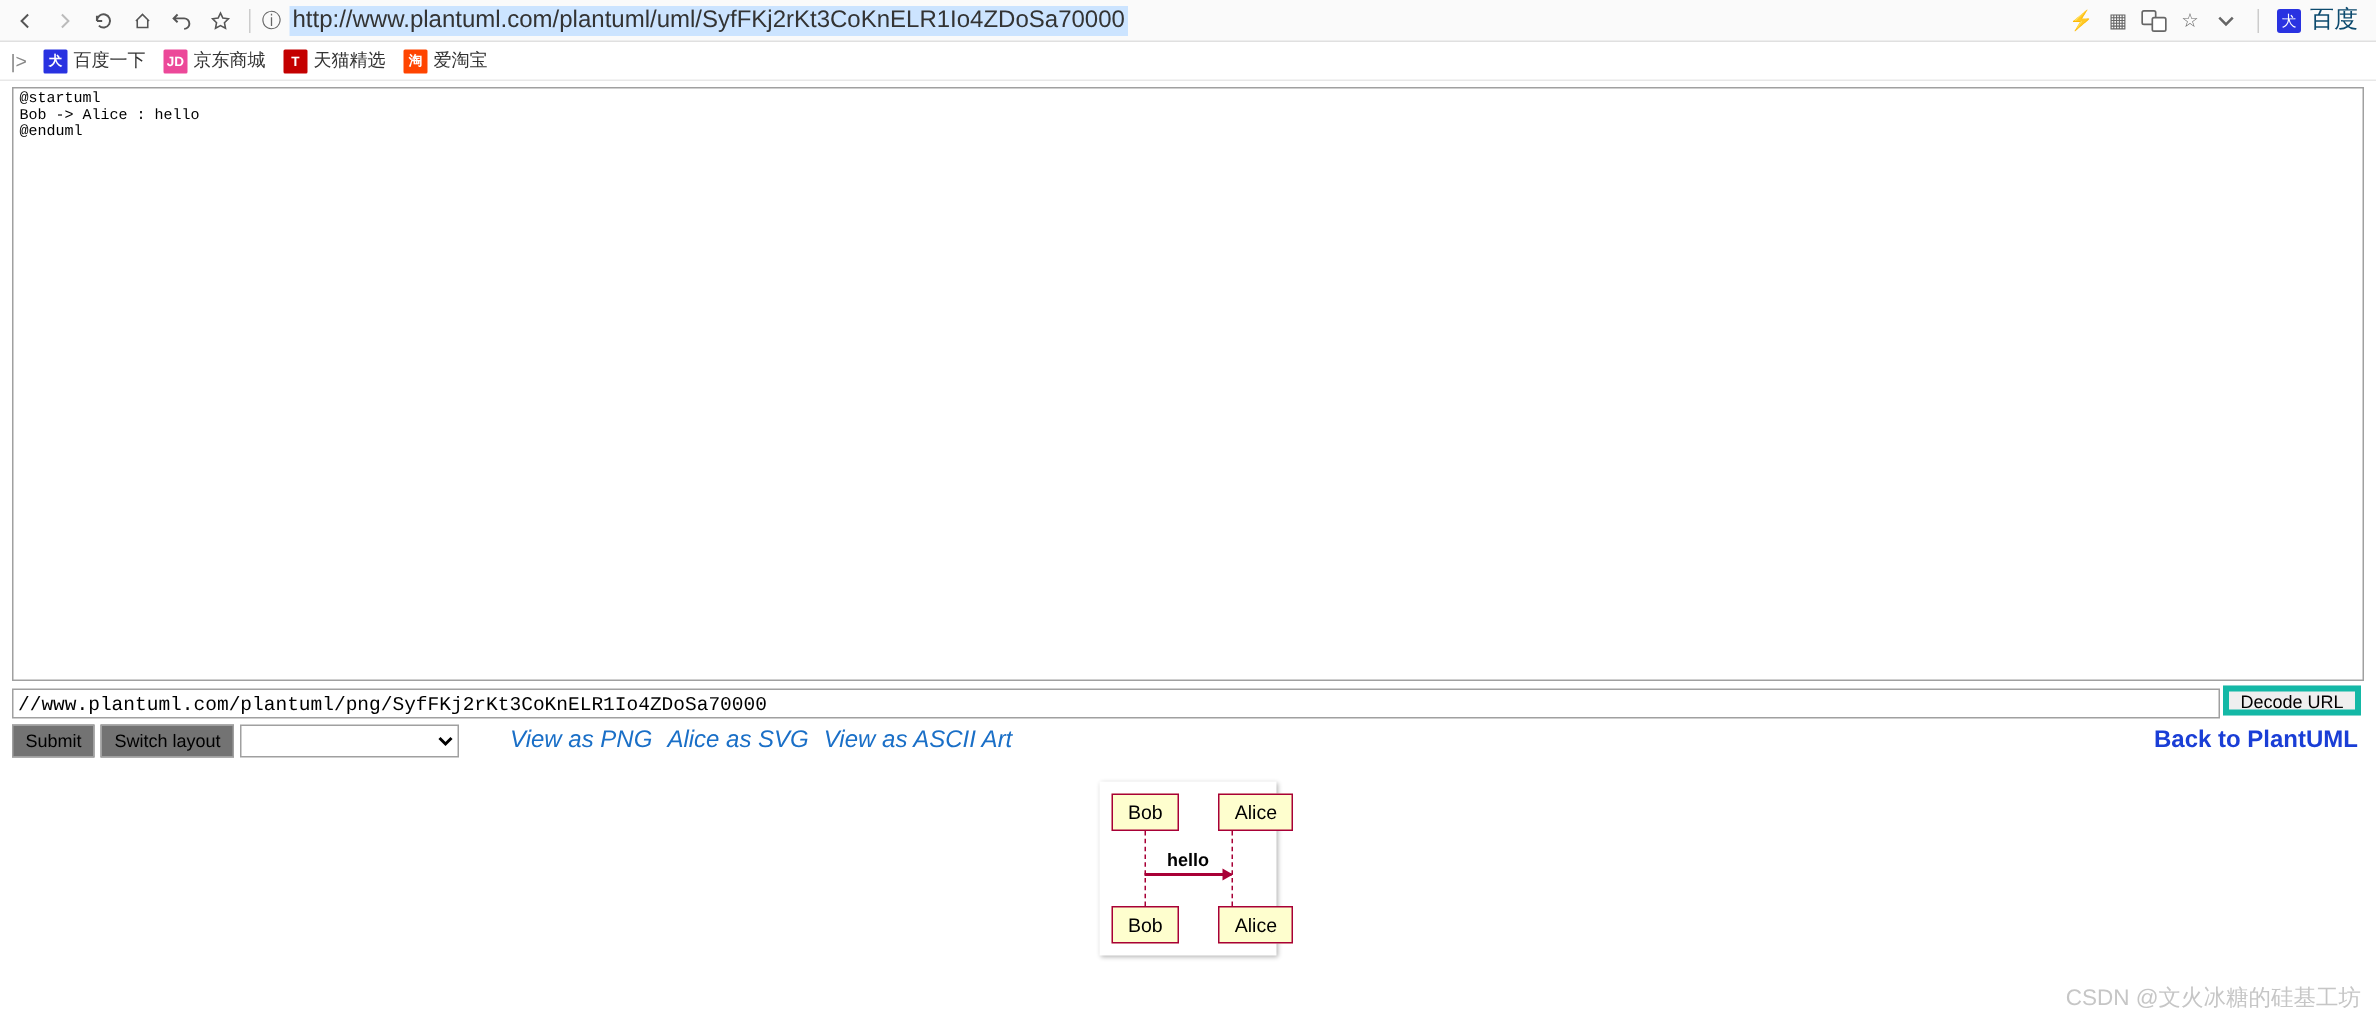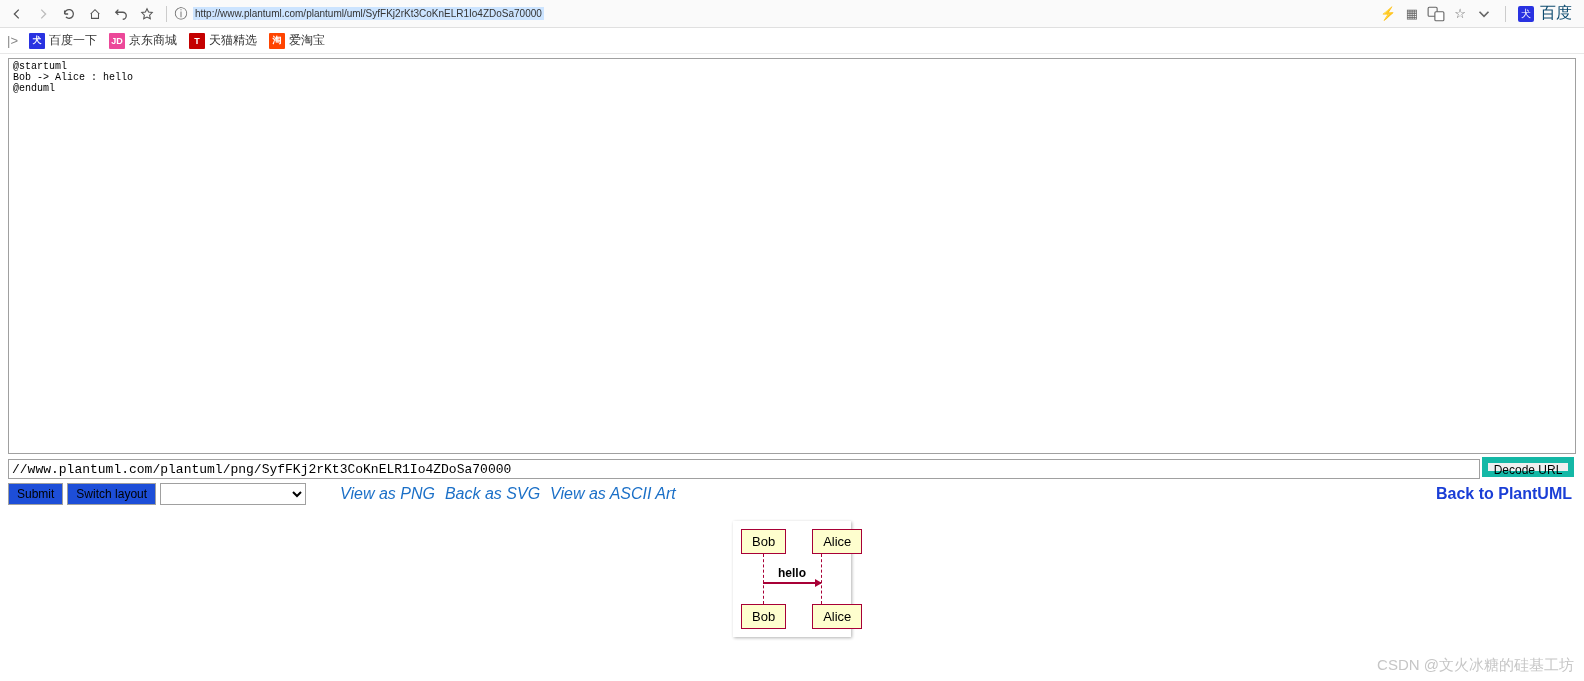--- a/index.html
+++ b/index.html
@@ -4,42 +4,42 @@
   <style>
     * { margin: 0; padding: 0; box-sizing: border-box; }
     body { font-family: Arial, sans-serif; font-size: 13px; background: #fff; width: 1584px; height: 681px; overflow: hidden; position: relative; }
     
     .toolbar { height: 28px; display: flex; align-items: center; padding: 0 4px; border-bottom: 1px solid #e0e0e0; background: #fafafa; }
     .nav-btn { width: 22px; height: 22px; display: flex; align-items: center; justify-content: center; color: #555; margin: 0 2px; cursor: pointer; }
     .nav-btn svg { width: 14px; height: 14px; }
     .divider-v { width: 1px; height: 16px; background: #ccc; margin: 0 6px; }
     .url-info-icon { width: 16px; height: 16px; display: flex; align-items: center; justify-content: center; color: #666; margin-right: 4px; }
     .url-bar { flex: 1; display: flex; align-items: center; }
-    .url-text { background: #cce4ff; padding: 1px 2px; font-size: 10px; color: #333; }
+    .url-text { background: #cce4ff; padding: 1px 2px; font-size: 16px; color: #333; }
     .right-icons { display: flex; align-items: center; gap: 6px; margin-left: auto; padding-right: 8px; }
     .right-icon { width: 18px; height: 18px; color: #666; display: flex; align-items: center; justify-content: center; }
     .baidu-icon { display: inline-flex; align-items: center; justify-content: center; width: 16px; height: 16px; background: #2932e1; color: #fff; font-size: 10px; border-radius: 2px; }
     .baidu-label { color: #0c4a6e; font-size: 16px; }
     
     .bookmarks { height: 26px; display: flex; align-items: center; padding: 0 4px; border-bottom: 1px solid #e8e8e8; background: #fff; gap: 4px; }
     .bm-toggle { color: #888; padding: 0 3px; }
     .bm-item { display: flex; align-items: center; gap: 4px; padding: 2px 4px; font-size: 12px; color: #333; cursor: pointer; }
     .bm-icon { width: 16px; height: 16px; display: flex; align-items: center; justify-content: center; font-size: 9px; font-weight: bold; color: #fff; border-radius: 1px; }
     .bm-icon.baidu { background: #2932e1; }
     .bm-icon.jd { background: #ec4899; }
     .bm-icon.tmall { background: #c40000; }
     .bm-icon.tao { background: #ff4400; }
     
     .content { padding: 4px 8px; }
     .code-area { width: 100%; height: 396px; border: 1px solid #a0a0a0; font-family: "Courier New", monospace; font-size: 10px; padding: 2px 4px; resize: none; background: #fff; line-height: 1.1; }
     .url-input { width: calc(100% - 96px); height: 20px; border: 1px solid #a0a0a0; font-family: "Courier New", monospace; font-size: 13px; padding: 0 3px; margin-top: 2px; vertical-align: top; }
-    .decode-btn { width: 92px; height: 20px; font-size: 12px; vertical-align: top; border: 6px solid #14b8a6; background: #efefef; cursor: pointer; margin-left: 2px; }
+    .decode-btn { width: 92px; height: 20px; font-size: 12px; vertical-align: top; border: 4px solid #14b8a6; background: #efefef; cursor: pointer; margin-left: 2px; }
     
     .controls-row { display: flex; align-items: center; gap: 4px; margin-top: 4px; }
-    .btn { font-size: 12px; padding: 1px 8px; border: 1px solid #a0a0a0; background: #1d4ed8; cursor: pointer; height: 22px; }
+    .btn { font-size: 12px; padding: 1px 8px; border: 1px solid #a0a0a0; background: #737373; cursor: pointer; height: 22px; }
     .select-empty { width: 146px; height: 22px; border: 1px solid #a0a0a0; background: #fff; }
     .view-links { display: flex; gap: 10px; margin-left: 30px; font-style: italic; }
     .view-link { color: #1a6fc7; font-size: 16px; text-decoration: none; cursor: pointer; }
     .back-link { margin-left: auto; color: #1a3ed6; font-size: 16px; font-weight: bold; cursor: pointer; margin-right: 4px; }
     
     .diagram { margin: 16px auto 0; width: 118px; background: #fff; box-shadow: 1px 1px 3px rgba(0,0,0,0.3); padding: 8px; position: relative; }
     .participants { display: flex; gap: 26px; }
     .participant-box { border: 1.5px solid #a80036; background: #fefece; padding: 4px 10px; font-size: 13px; color: #000; text-align: center; }
     .lifelines { position: relative; height: 50px; }
     .lifeline { position: absolute; top: 0; bottom: 0; border-left: 1.5px dashed #a80036; }
@@ -136,21 +136,21 @@
   <div style="display:flex;">
     <input class="url-input" type="text" value="//www.plantuml.com/plantuml/png/SyfFKj2rKt3CoKnELR1Io4ZDoSa70000" style="">
     <button class="decode-btn">Decode URL</button>
   </div>
   <div class="controls-row">
     <button class="btn">Submit</button>
     <button class="btn">Switch layout</button>
     <select class="select-empty"></select>
     <div class="view-links">
       <a class="view-link">View as PNG</a>
-      <a class="view-link">Back as SVG</a>
+      <a class="view-link">Alice as SVG</a>
       <a class="view-link">View as ASCII Art</a>
     </div>
     <a class="back-link">Back to PlantUML</a>
   </div>
 
   
   <div class="diagram">
     <div class="participants">
       <div class="participant-box">Bob</div>
       <div class="participant-box">Alice</div>

